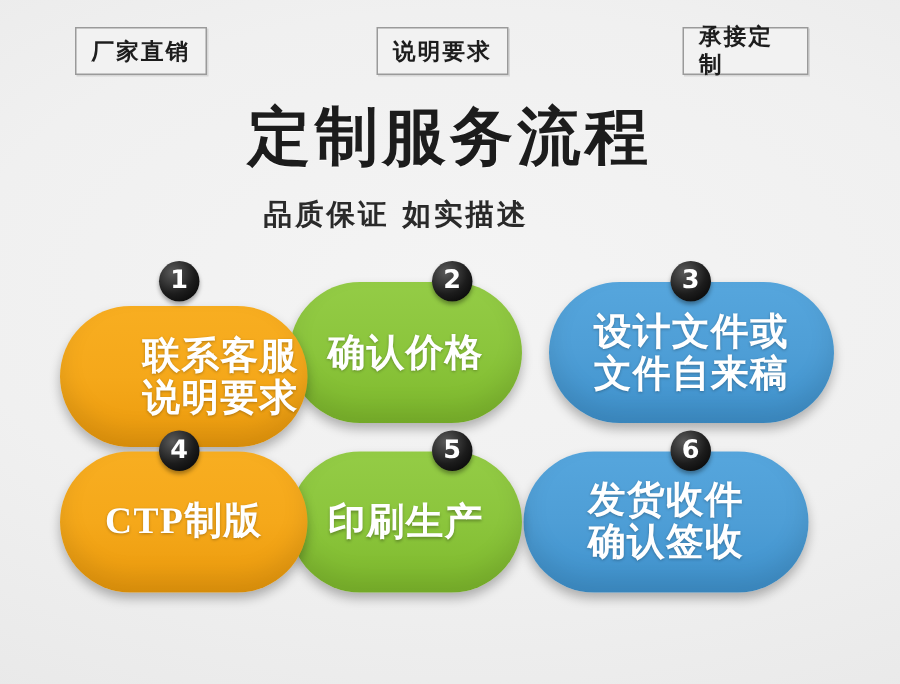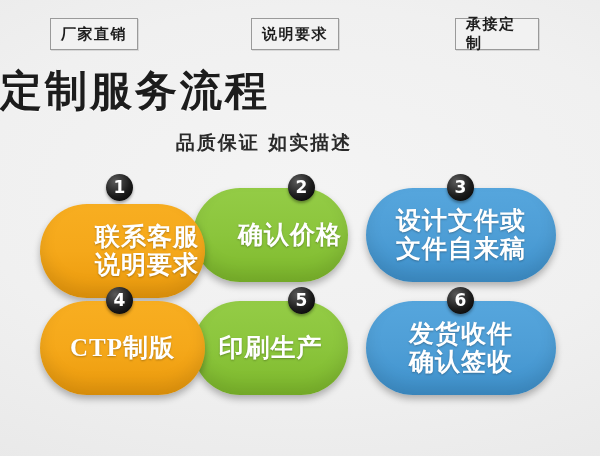--- a/index.html
+++ b/index.html
@@ -50,21 +50,21 @@
   .tag-1 { left: 50px;  width: 88px; }
   .tag-2 { left: 251px; width: 88px; }
   .tag-3 { left: 455px; width: 84px; }
 
   
   .main-title {
     position: absolute;
     top: 69px;
     left: 0;
     width: 600px;
-    text-align: left;
+    text-align: center;
     font-size: 42px;
     font-weight: bold;
     color: #1c1c1c;
     letter-spacing: 3px;
     line-height: 1.05;
     text-shadow: 0 1px 0 rgba(255,255,255,0.6);
   }
   .sub-title {
     position: absolute;
     top: 130px;
@@ -103,26 +103,26 @@
     box-shadow: 0 4px 7px rgba(0,0,0,0.28), inset 0 -10px 16px rgba(0,0,0,0.10);
   }
   .pill .pill-label { padding: 0 6px; white-space: pre-line; }
 
   .c-orange { background: linear-gradient(180deg,#f8ae21 0%, #f5a81a 50%, #eb9a0c 100%); }
   .c-green  { background: linear-gradient(180deg,#94cc46 0%, #8bc53c 50%, #7eb92c 100%); }
   .c-blue   { background: linear-gradient(180deg,#56a6dd 0%, #4e9ed6 50%, #3f92cd 100%); }
 
   
   .p1 { left: 40px;  top: 204px; width: 165px; z-index: 3; justify-content: flex-end; }
-  .p2 { left: 193px; top: 188px; width: 155px; z-index: 2; justify-content: flex-end; }
+  .p2 { left: 193px; top: 188px; width: 155px; z-index: 2; }
   .p3 { left: 366px; top: 188px; width: 190px; z-index: 1; }
   
   .p4 { left: 40px;  top: 301px; width: 165px; z-index: 3; font-family: Liberation Serif, serif; }
   .p5 { left: 193px; top: 301px; width: 155px; z-index: 2; text-align: right; }
-  .p6 { left: 366px; top: 301px; width: 190px; z-index: 1; font-family: Liberation Serif, serif; }
+  .p6 { left: 349px; top: 301px; width: 190px; z-index: 1; font-family: Liberation Serif, serif; }
 
   
   .badge {
     position: absolute;
     width: 27px;
     height: 27px;
     border-radius: 50%;
     background: radial-gradient(circle at 34% 28%, #5a5a5a 0%, #1c1c1c 55%, #000000 100%);
     color: #ffffff;
     font-size: 17px;

